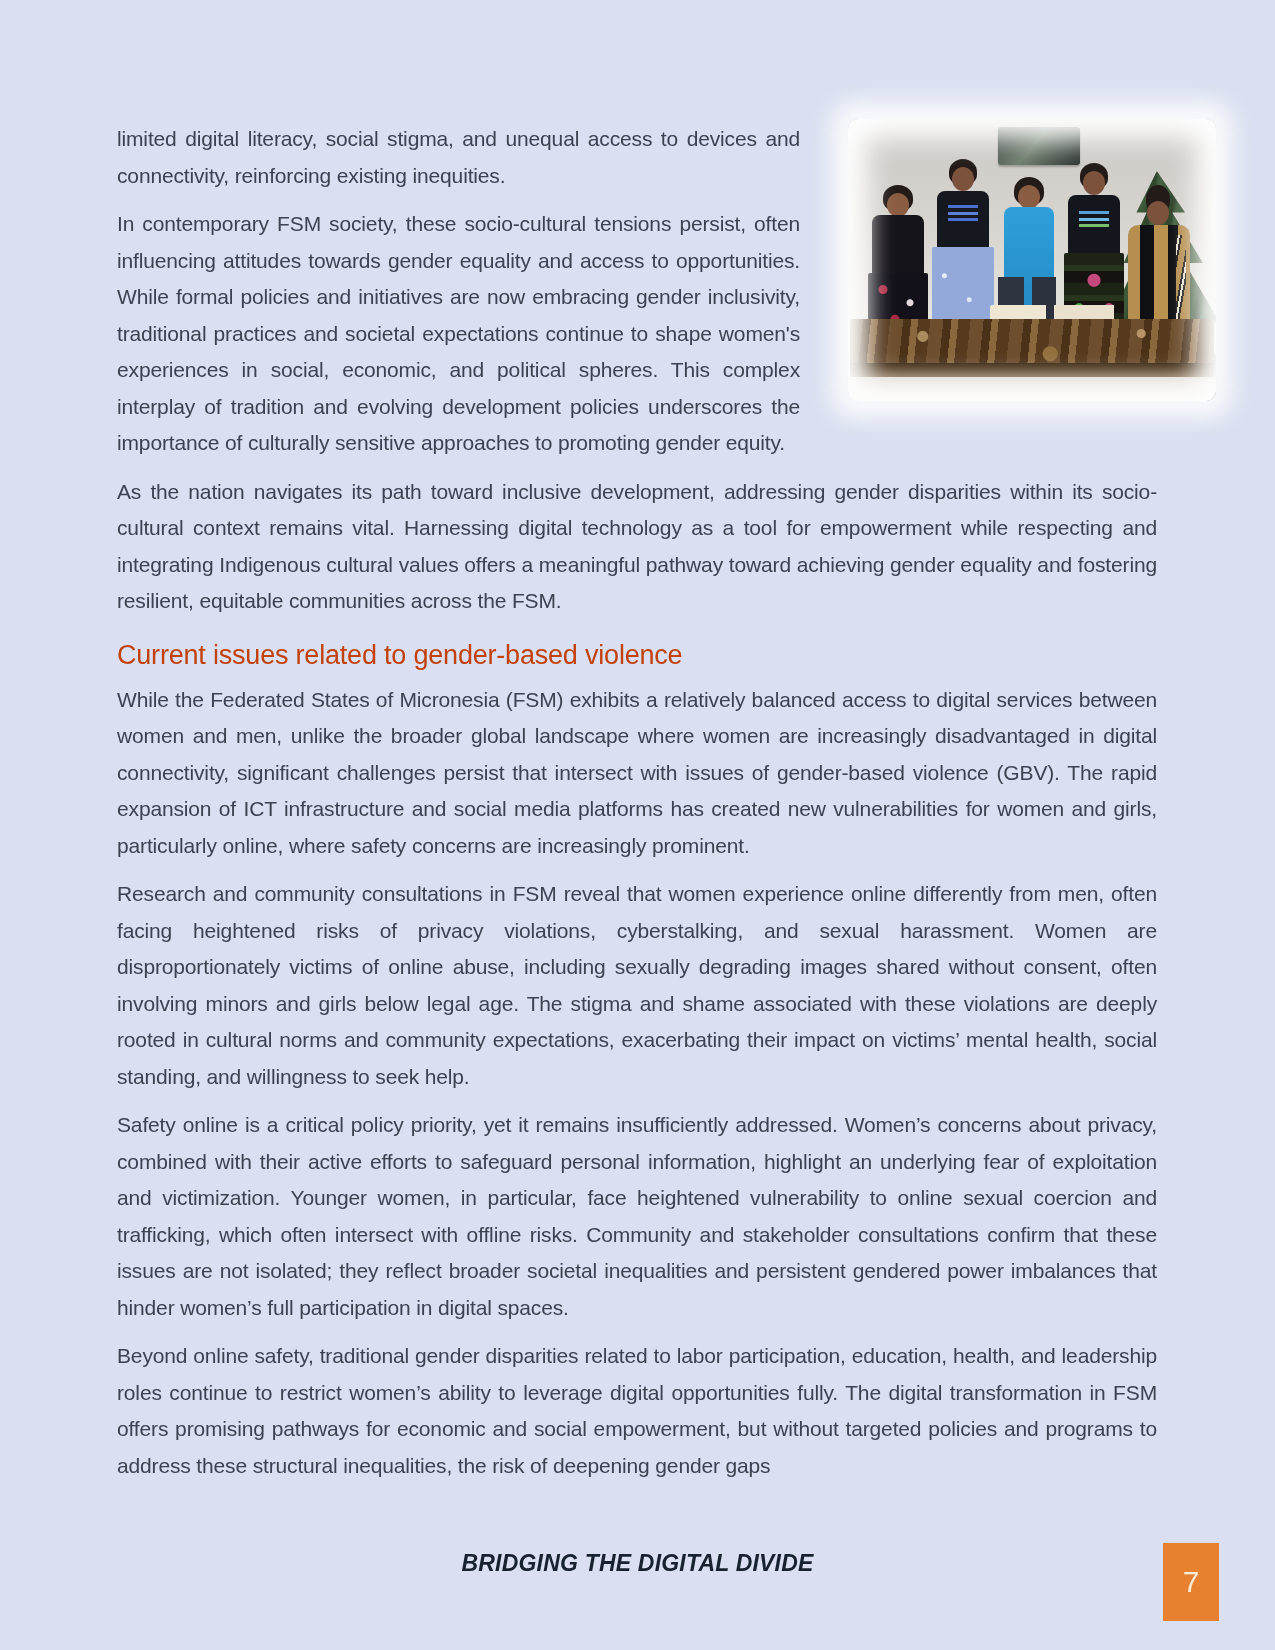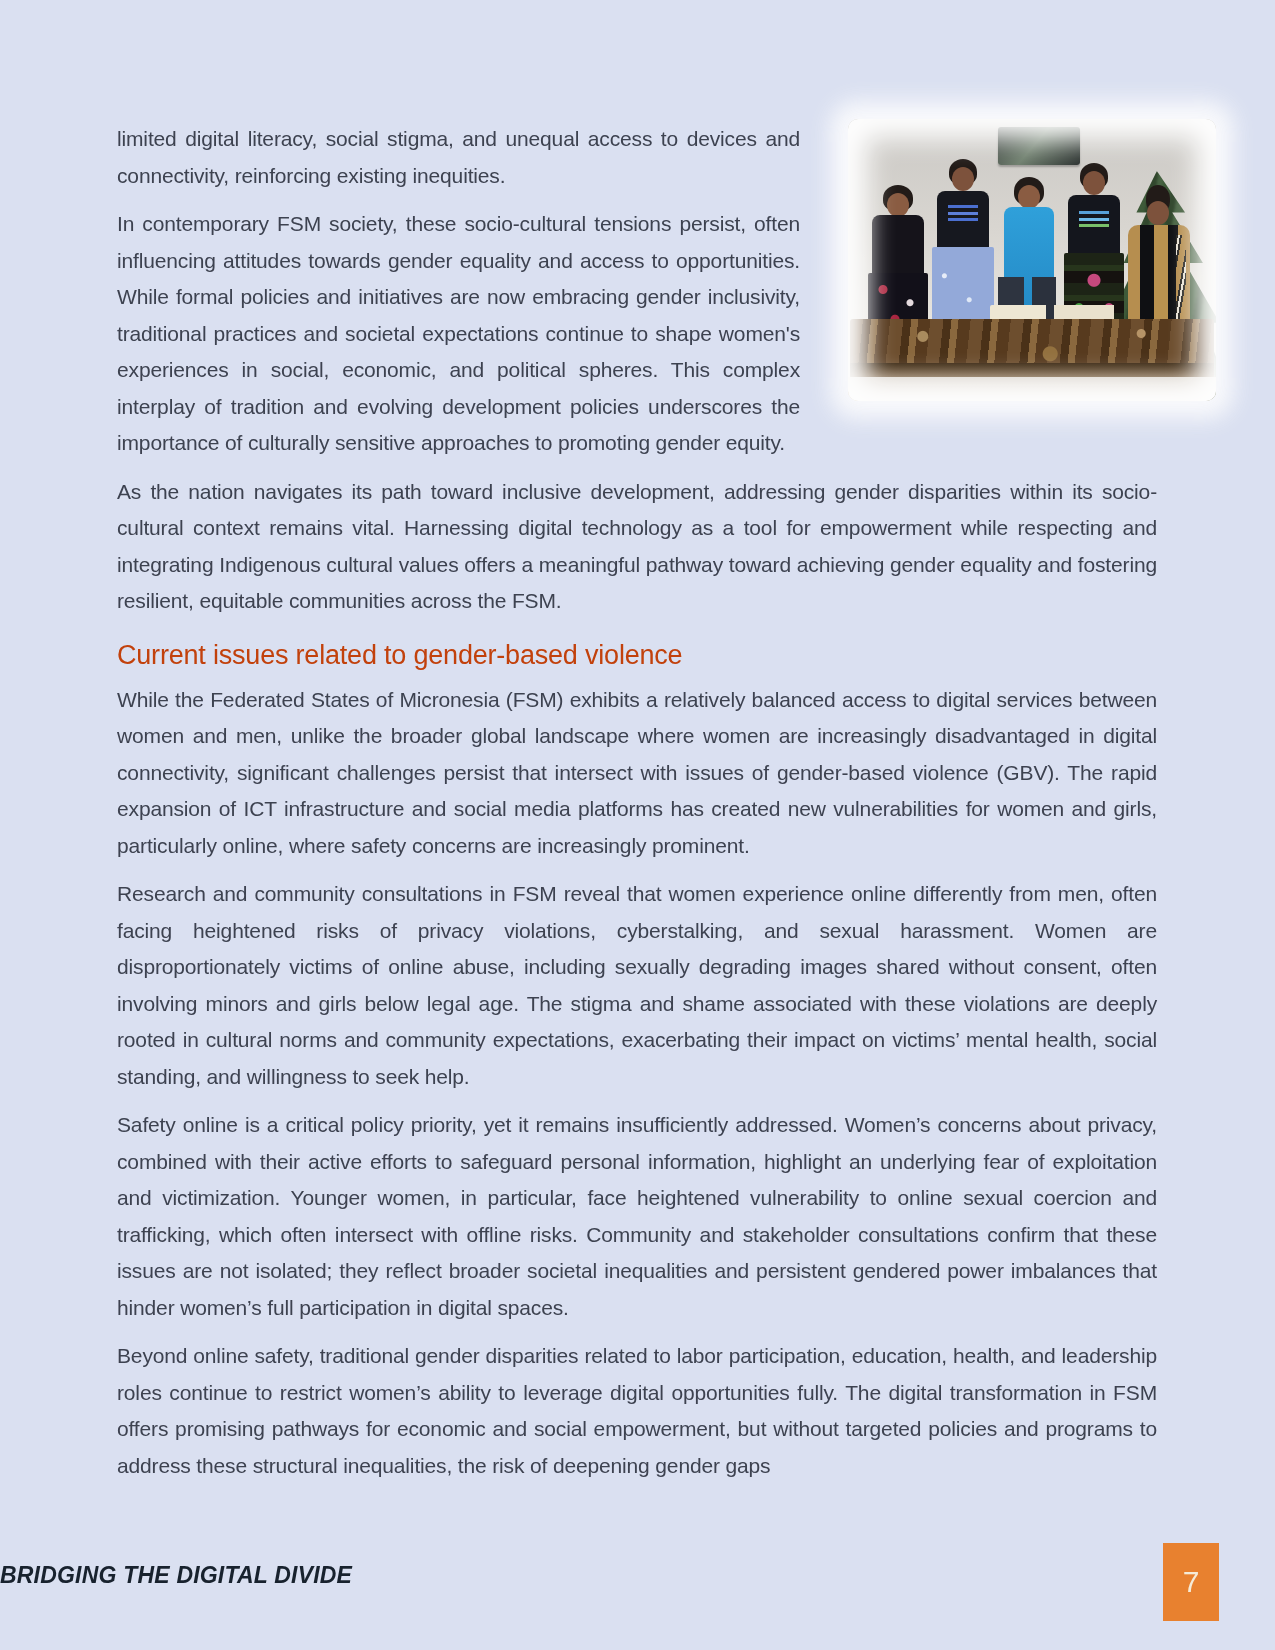--- a/index.html
+++ b/index.html
@@ -83,23 +83,23 @@
   .ph-baskets{position:absolute;left:142px;top:186px;width:140px;height:30px;
     background:
       linear-gradient(90deg,#eee7d4 0 56px,transparent 56px 64px,#e9e1cd 64px 124px,transparent 124px);
     box-shadow:inset 0 -10px 0 rgba(178,148,84,0.55);
     border-radius:2px;}
   .photo-fade{position:absolute;inset:0;border-radius:10px;
     box-shadow:inset 0 0 26px 20px #fdfdfd;}
   
   .footer-title{
     position:absolute;left:0;top:1550px;width:1275px;
-    text-align:left;
+    text-align:center;
     font-size:23px;font-weight:bold;font-style:italic;
-    color:#18222E;letter-spacing:0.2px;margin-top:12px;
+    color:#18222E;letter-spacing:0.2px;
   }
   .page-number-badge{
     position:absolute;left:1163px;top:1543px;width:56px;height:78px;
     background:#E8812F;
     color:#F5EBD7;font-size:30px;
     display:flex;align-items:center;justify-content:center;
   }
 </style>
 </head>
 <body>

